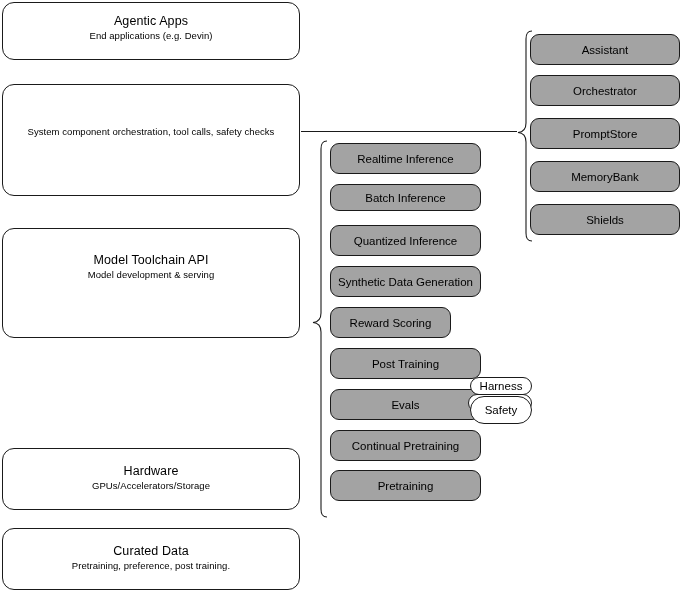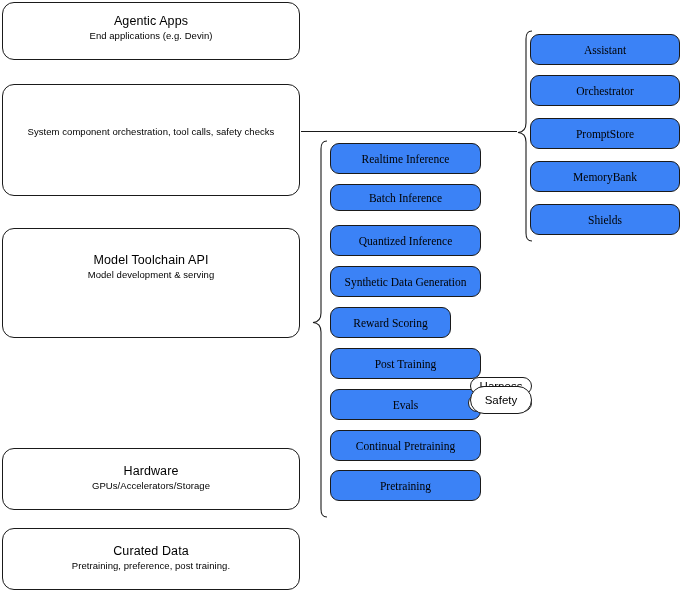--- a/index.html
+++ b/index.html
@@ -53,30 +53,29 @@
   .layer-box .stack {
     display: flex;
     flex-direction: column;
     width: 100%;
   }
 
   
   .chip {
     position: absolute;
     box-sizing: border-box;
-    background: #3b82f6;
+    background: #a3a3a3;
     border: 1px solid #1a1a1a;
     border-radius: 9px;
     display: flex;
     align-items: center;
     justify-content: center;
     font-size: 11.5px;
     color: #000000;
     white-space: nowrap;
-    font-family: Liberation Serif, serif;
   }
 
   
   .pill {
     position: absolute;
     box-sizing: border-box;
     background: #ffffff;
     border: 1px solid #1a1a1a;
     border-radius: 999px;
     display: flex;
@@ -179,21 +178,21 @@
   <div class="chip" style="left:330px; top:470px; width:151px; height:31px;">
     <span>Pretraining</span>
   </div>
 
   <div class="pill" style="left:470px; top:377px; width:62px; height:18px;">
     <span>Harness</span>
   </div>
   <div class="pill" style="left:468px; top:394px; width:64px; height:18px;">
     <span>EvalData</span>
   </div>
-  <div class="pill" style="left:470px; top:386px; width:62px; height:28px;">
+  <div class="pill" style="left:470px; top:396px; width:62px; height:28px;">
     <span>Safety</span>
   </div>
 
   <div class="brace" style="left:513px; top:30px; width:20px; height:212px;">
     <svg width="20" height="212" viewBox="0 0 20 212" xmlns="http://www.w3.org/2000/svg">
       <path d="M19,1 C14,1 13,4 13,9 L13,93 C13,99 11,102 5,102.5 C11,103 13,106 13,112 L13,203 C13,208 14,211 19,211"></path>
     </svg>
   </div>
 
   <div class="chip" style="left:530px; top:34px; width:150px; height:31px;">

